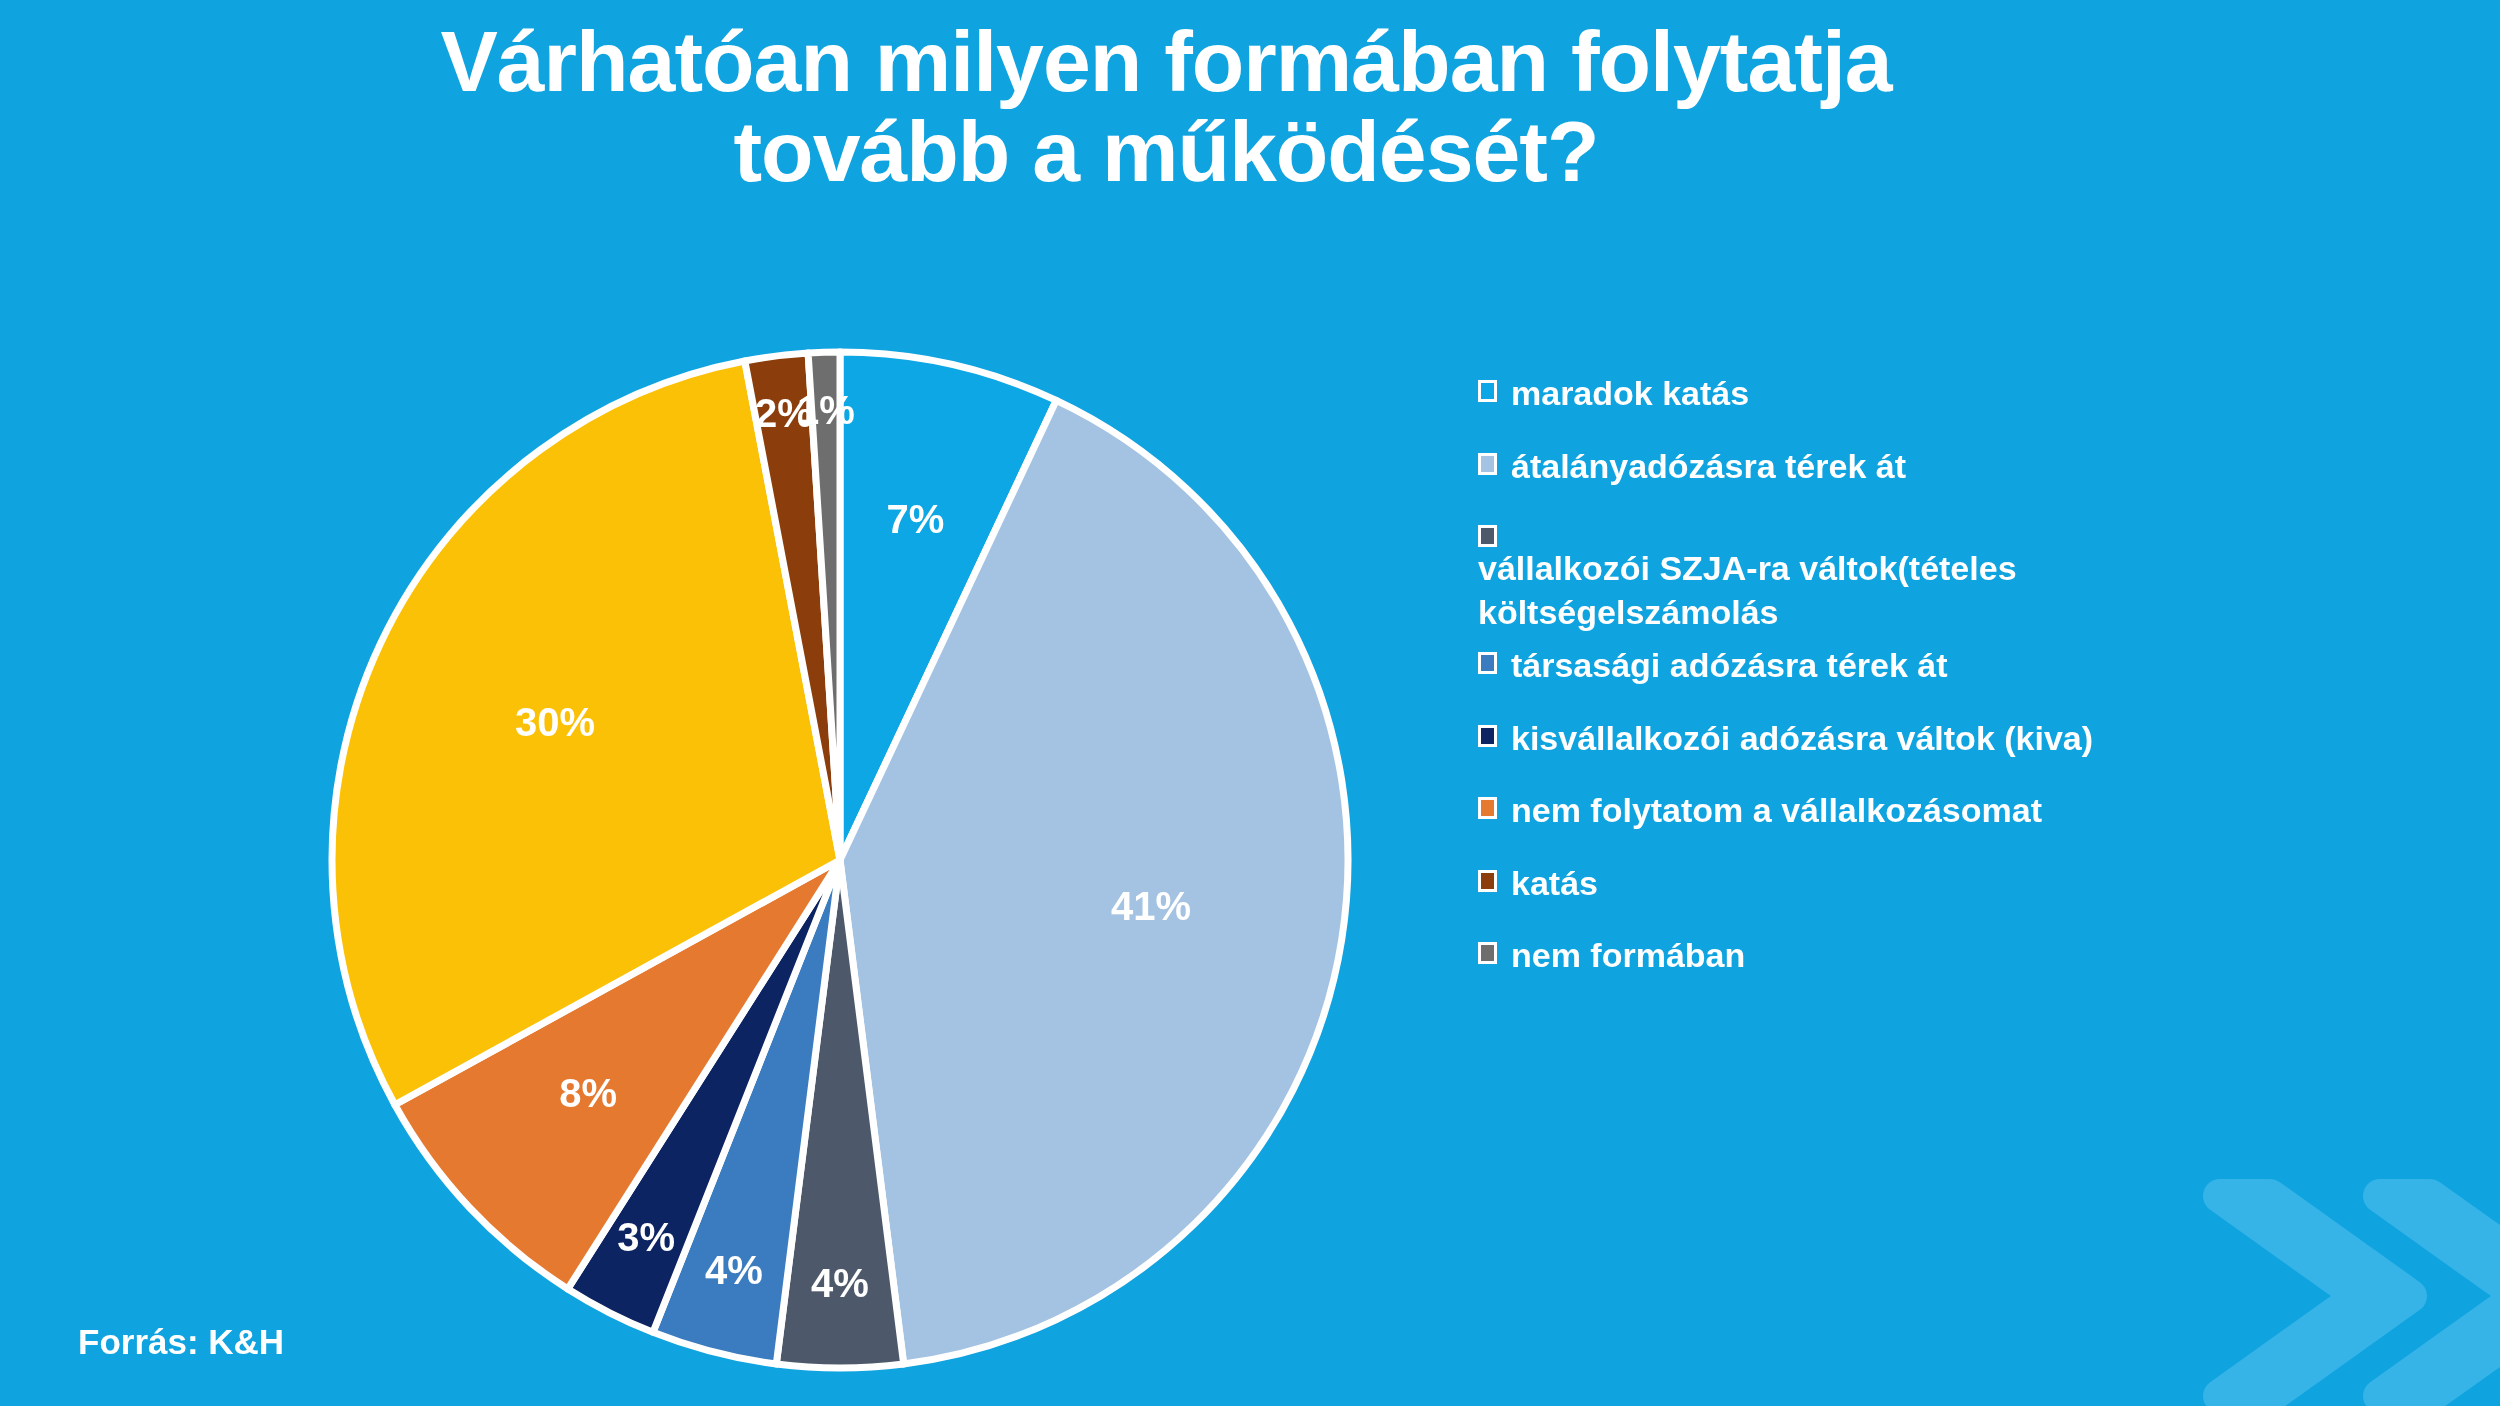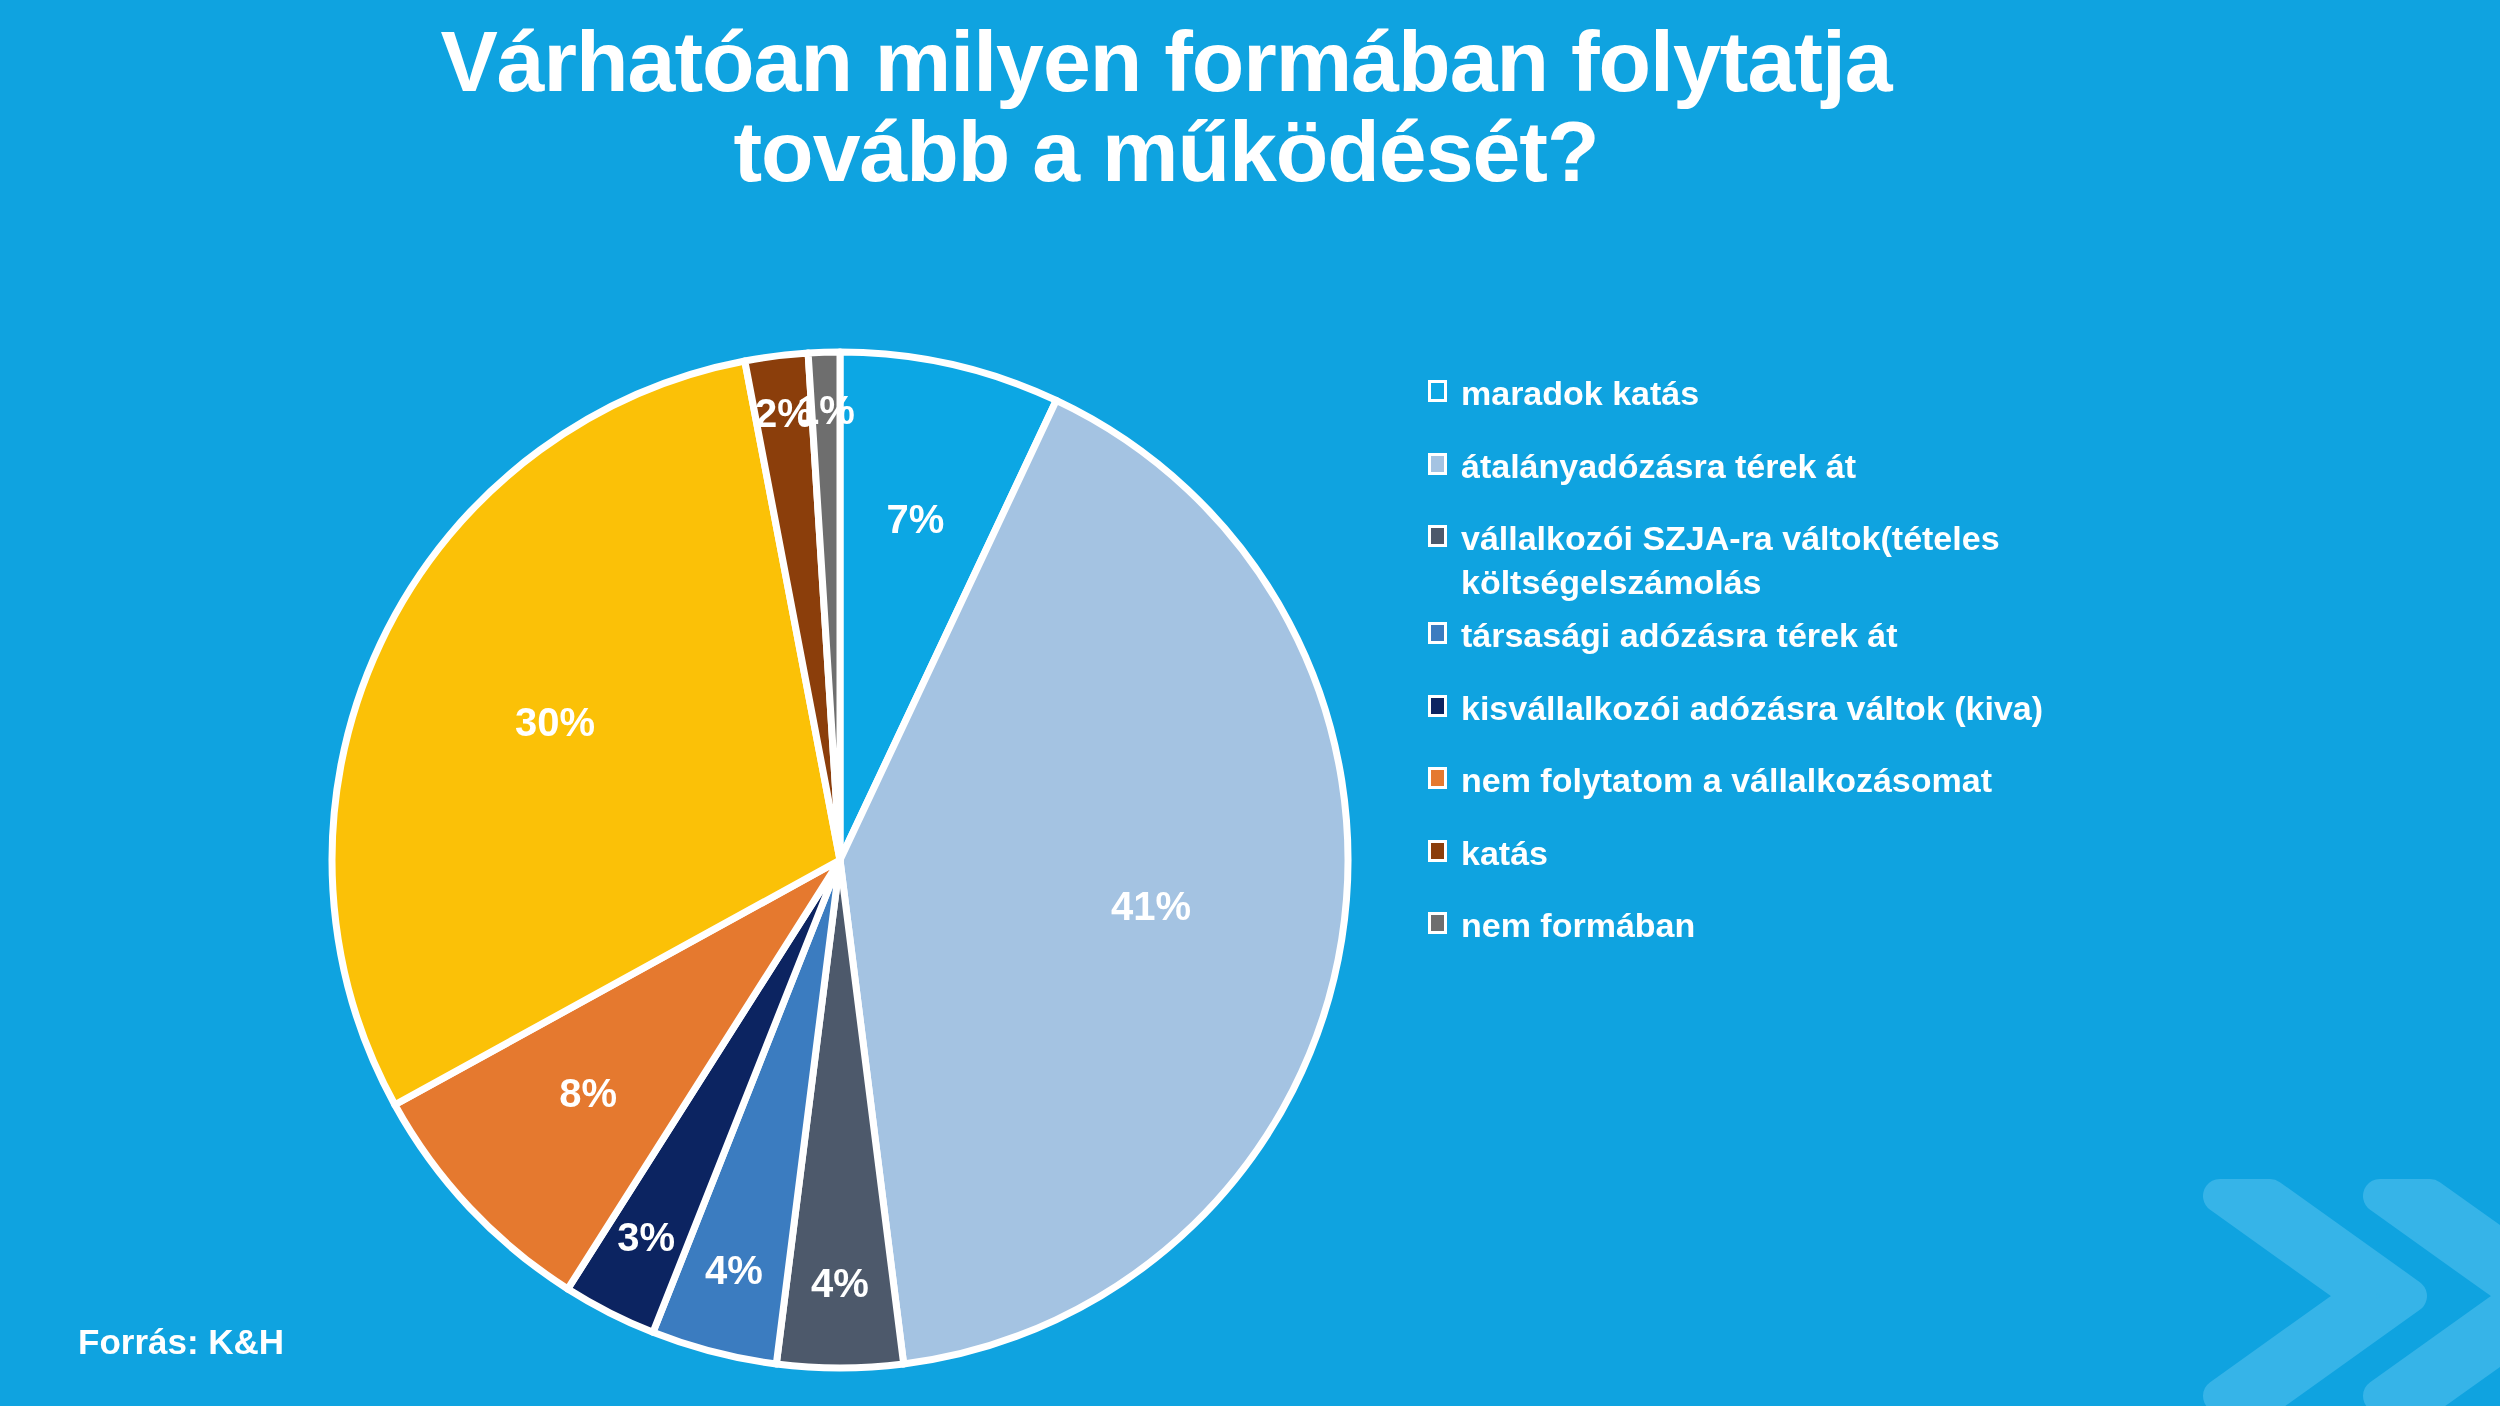--- a/index.html
+++ b/index.html
@@ -59,30 +59,30 @@
     font-size: 40px;
     font-weight: bold;
     fill: #ffffff;
     text-anchor: middle;
     dominant-baseline: middle;
   }
 
   
   #legend {
     position: absolute;
-    left: 1428px;
+    left: 1478px;
     top: 372px;
     width: 960px;
   }
   .legend-item {
     display: flex;
     align-items: flex-start;
     margin-bottom: 29px;
   }
-  .legend-item.tight { margin-bottom: 10px; }
+  .legend-item.tight { margin-bottom: 10px; flex-direction: column; }
   .legend-swatch {
     flex: 0 0 auto;
     width: 19px;
     height: 22px;
     margin-top: 8px;
     margin-right: 14px;
     border: 3px solid #ffffff;
     box-sizing: border-box;
   }
   .legend-label {

